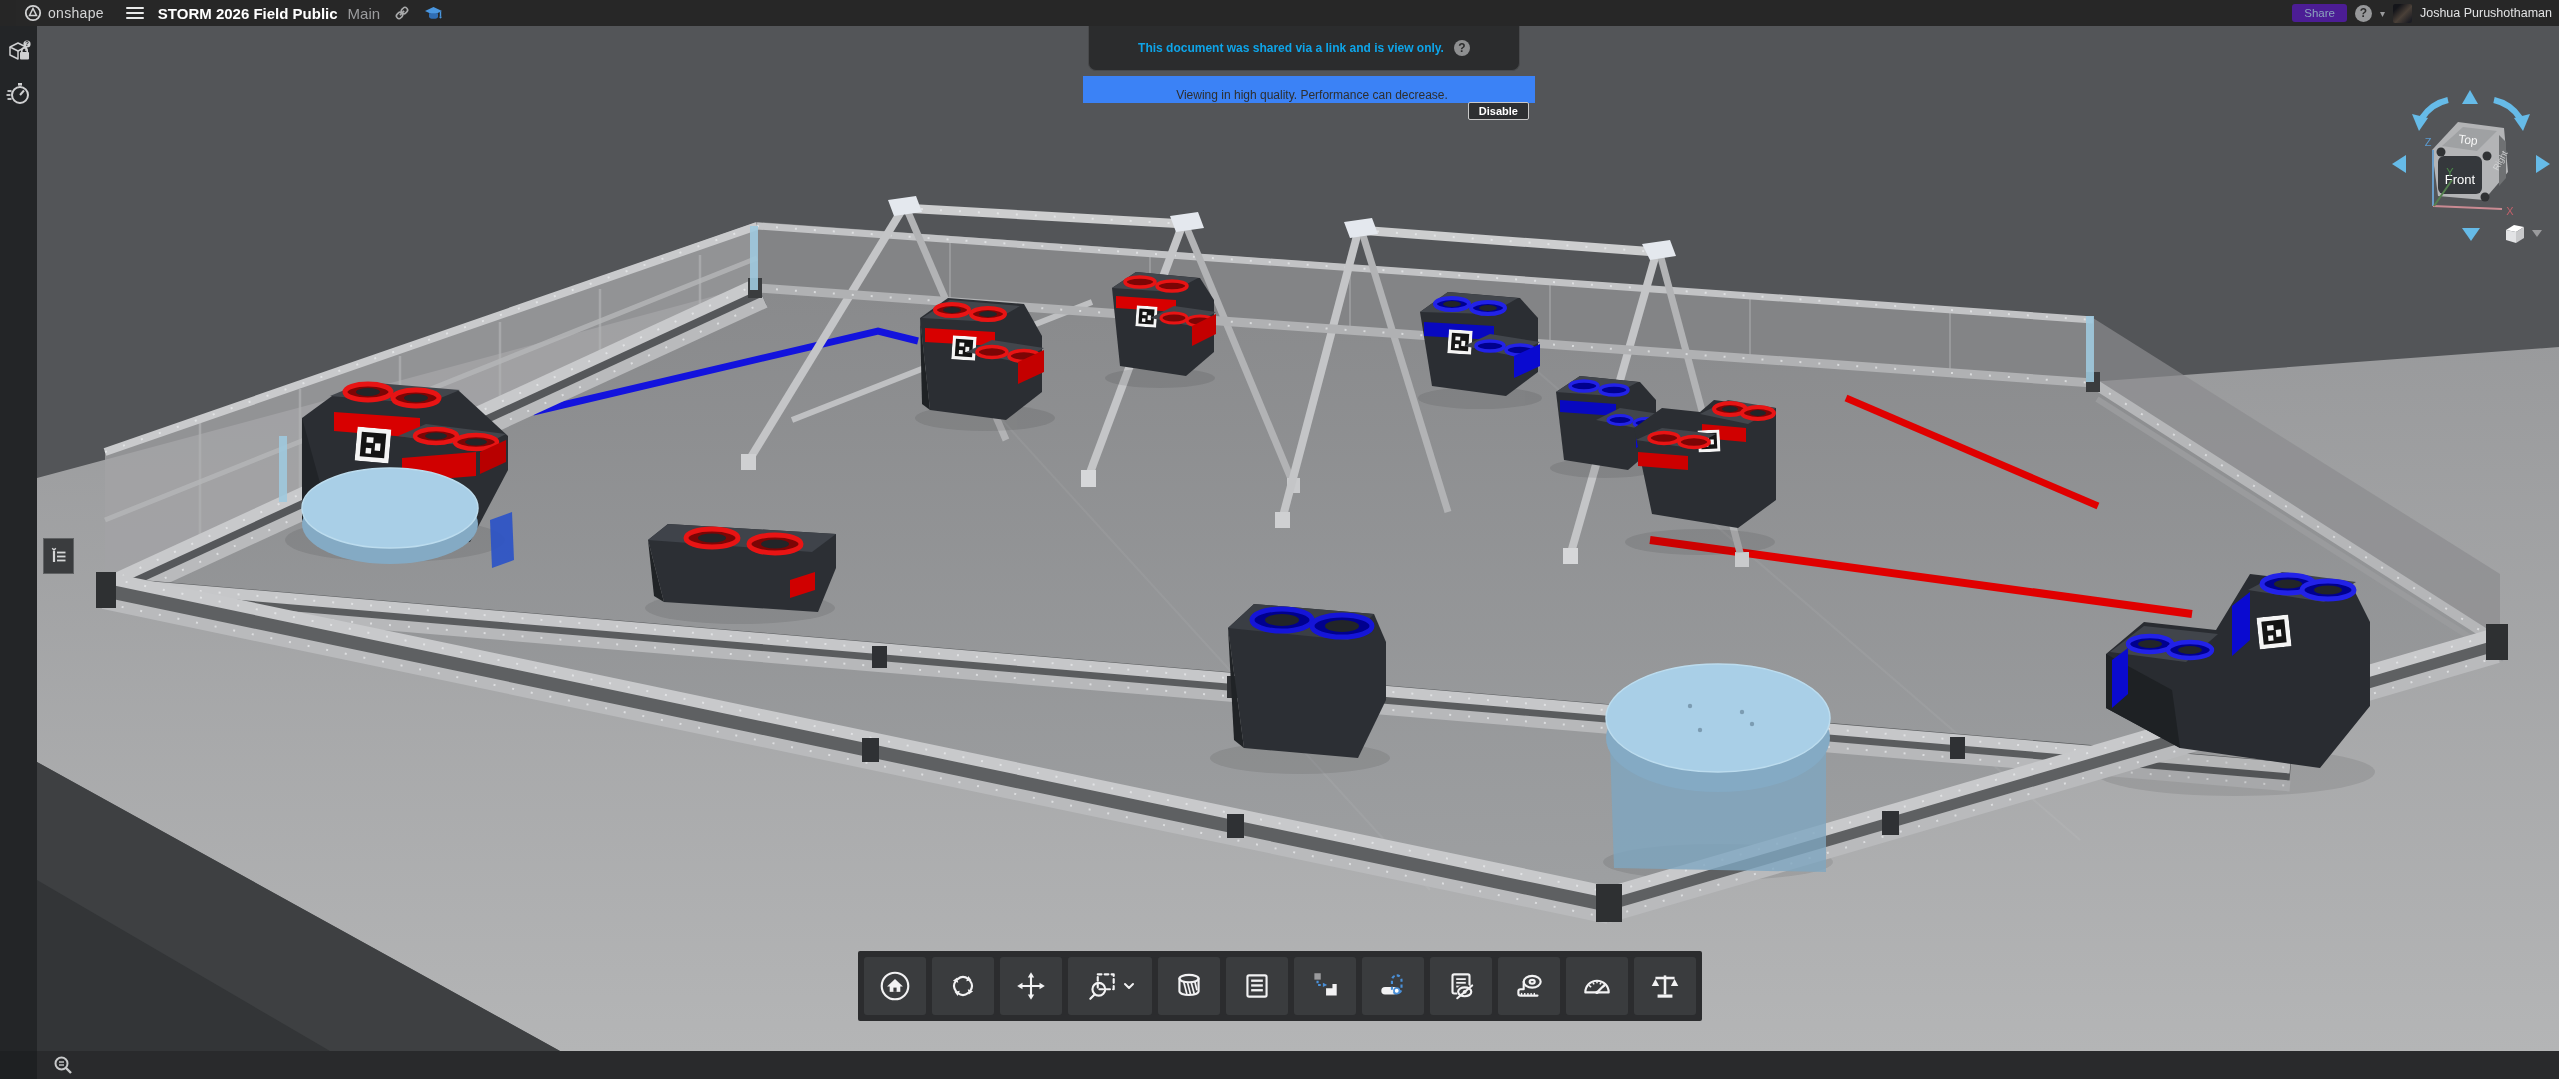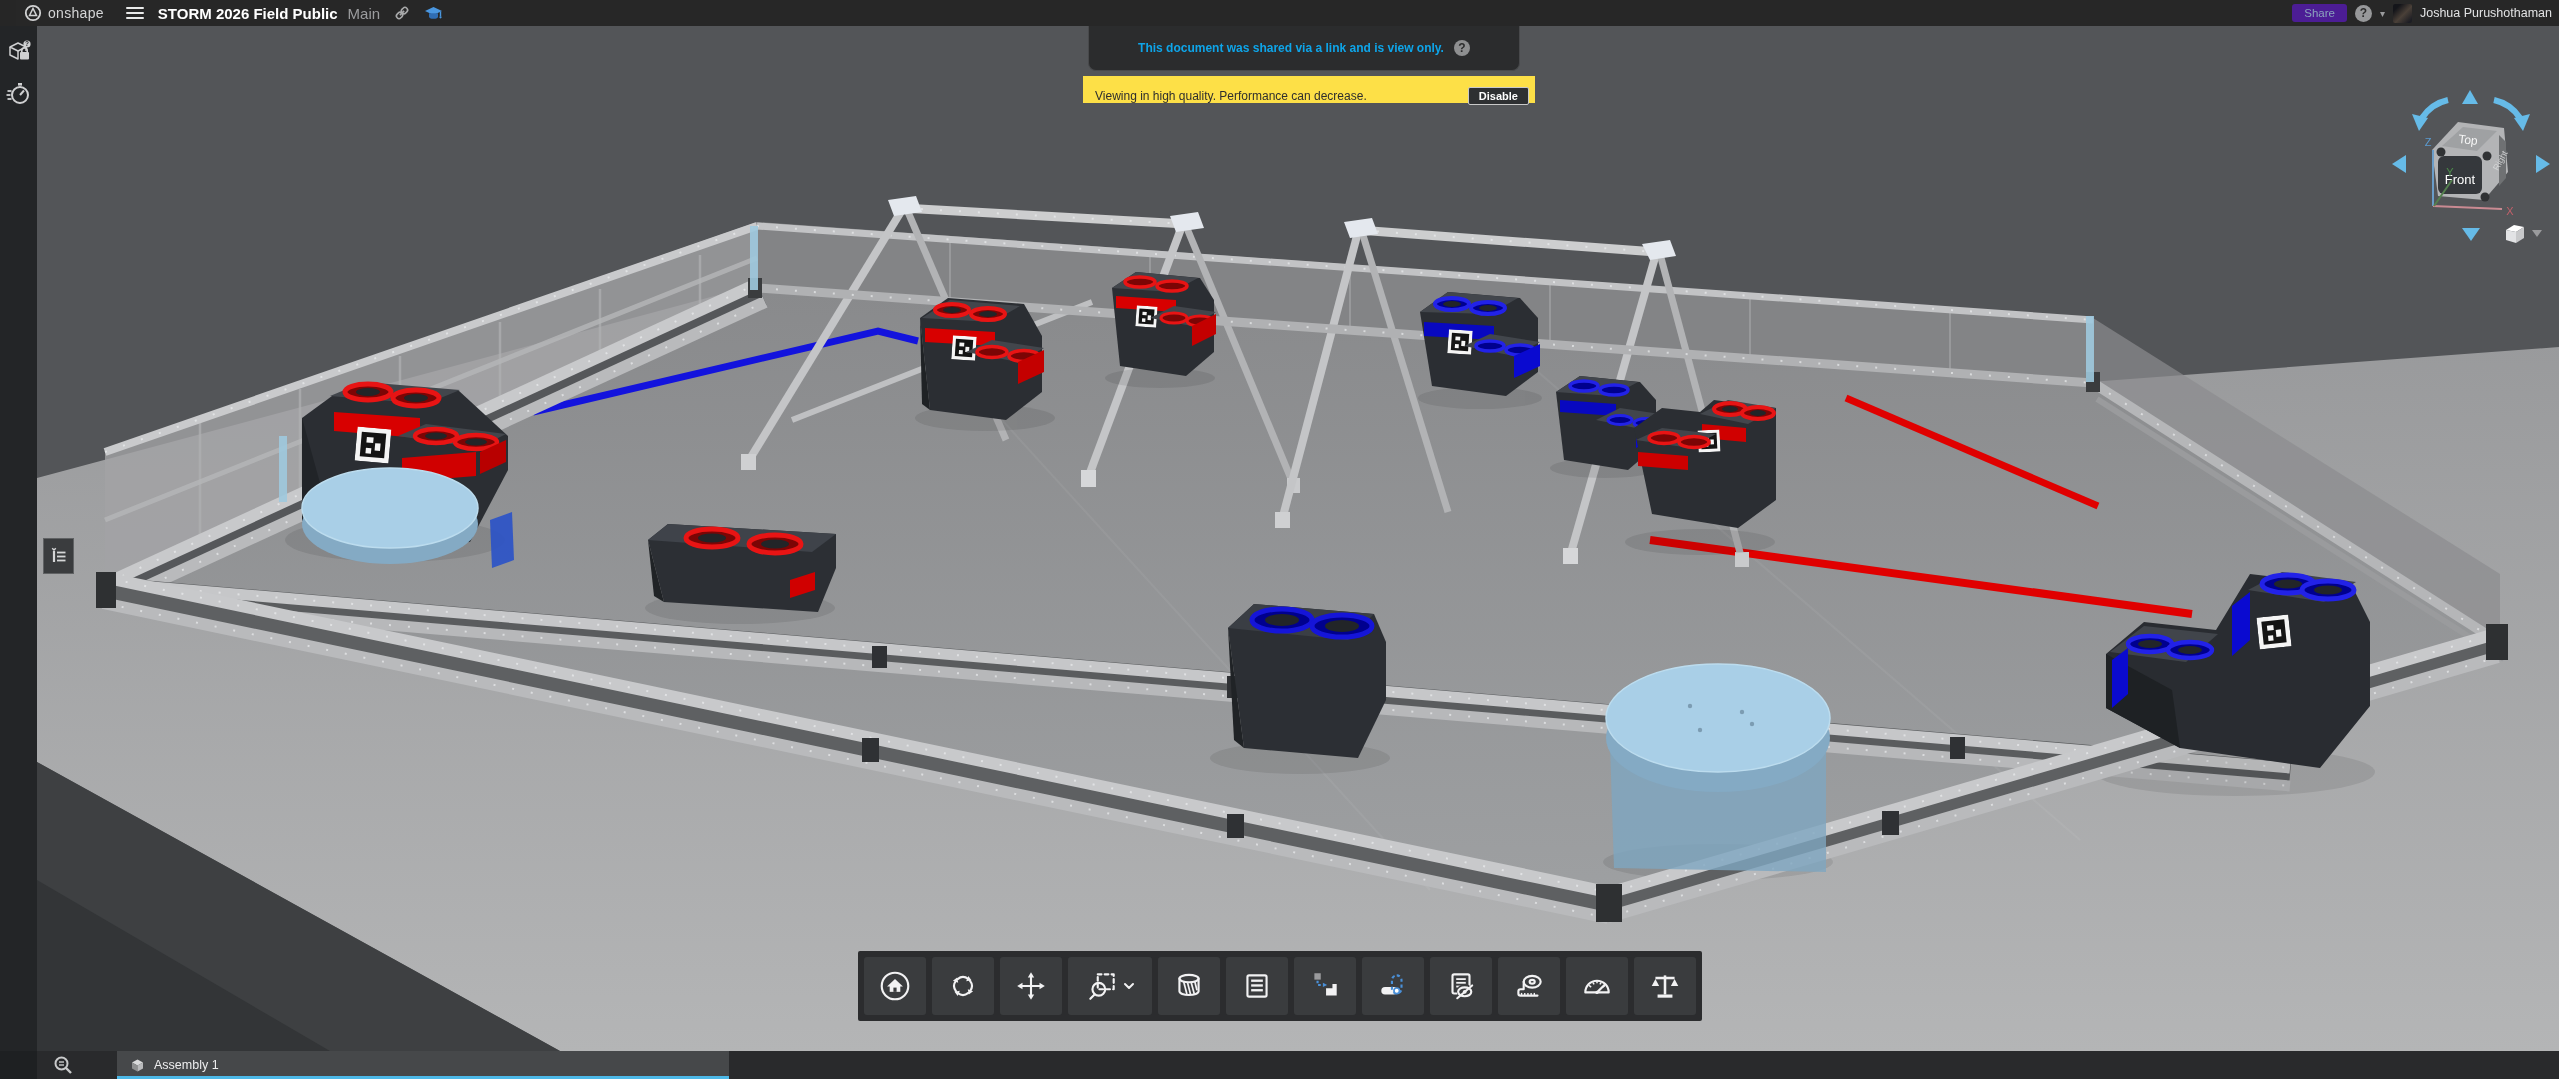--- a/index.html
+++ b/index.html
@@ -21,22 +21,22 @@
   .avatar{width:19px;height:19px;border-radius:2px;background:linear-gradient(135deg,#14151a 20%,#4a4038 55%,#1d1e24 90%);cursor:pointer;}
   .user-name{color:#e2e3e4;font-size:12.5px;cursor:pointer;}
   
   #leftrail{position:absolute;left:0;top:26px;width:37px;height:1025px;background:#232527;z-index:20;}
   .rail-ico{width:37px;height:34px;display:flex;align-items:center;justify-content:center;cursor:pointer;margin-top:8px;}
   
   #banner-viewonly{position:absolute;left:1088px;top:26px;width:430px;height:44px;background:#2b2c2d;
       border:1px solid #48494b;border-top:none;border-radius:0 0 8px 8px;display:flex;align-items:center;
       justify-content:center;gap:10px;z-index:40;}
   #banner-viewonly span{color:#0ea5e9;font-size:12px;font-weight:bold;}
-  #banner-quality{position:absolute;left:1083px;top:76px;width:452px;height:27px;background:#fde047;
-      display:flex;align-items:center;padding:12px 6px 0 12px;box-sizing:border-box;z-index:40;}
+  #banner-quality{position:absolute;left:1083px;top:76px;width:452px;height:27px;background:#3b82f6;
+      display:flex;align-items:center;padding:12px 6px 0 12px;box-sizing:border-box;z-index:40;flex-direction:column;}
   #banner-quality .txt{color:#2e2e2e;font-size:12px;}
   .disable-btn{margin-left:auto;background:#2e3032;color:#ffffff;font-size:11px;font-weight:bold;
       border:1px solid #c9c9c9;border-radius:2px;padding:2px 10px;cursor:pointer;}
   
   #btoolbar{position:absolute;left:858px;top:951px;background:#2b2c2e;padding:6px;display:flex;gap:6px;border-radius:2px;z-index:25;}
   .tbtn{width:62px;height:58px;background:#3a3c3e;border-radius:3px;display:flex;align-items:center;justify-content:center;cursor:pointer;gap:4px;}
   .tbtn.wide{width:84px;}
   
   #inst-toggle{position:absolute;left:43px;top:538px;width:29px;height:34px;background:#3a3c3e;border:1px solid #606264;
       display:flex;align-items:center;justify-content:center;cursor:pointer;z-index:25;}
@@ -611,21 +611,13 @@
 <footer id="tabbar">
   <div class="corner"></div>
   <div class="tab-search">
     <svg width="22" height="22" viewBox="0 0 22 22">
       <circle cx="9.5" cy="9.5" r="6" stroke="#c9cacb" stroke-width="2" fill="none"></circle>
       <line x1="7" y1="8" x2="12" y2="8" stroke="#c9cacb" stroke-width="1.4"></line>
       <line x1="7" y1="11" x2="12" y2="11" stroke="#c9cacb" stroke-width="1.4"></line>
       <line x1="14" y1="14" x2="19" y2="19" stroke="#c9cacb" stroke-width="2.4"></line>
     </svg>
   </div>
-  <div class="tab">
-    <svg width="17" height="17" viewBox="0 0 17 17">
-      <polygon points="3,5.5 8.5,2.5 14,5.5 8.5,8.5" fill="#d8d9da"></polygon>
-      <polygon points="3,5.5 8.5,8.5 8.5,14.5 3,11.5" fill="#8e8f90"></polygon>
-      <polygon points="14,5.5 8.5,8.5 8.5,14.5 14,11.5" fill="#b9babc"></polygon>
-    </svg>
-    <span class="lbl">Assembly 1</span>
-  </div>
 </footer>
 
 </body></html>

